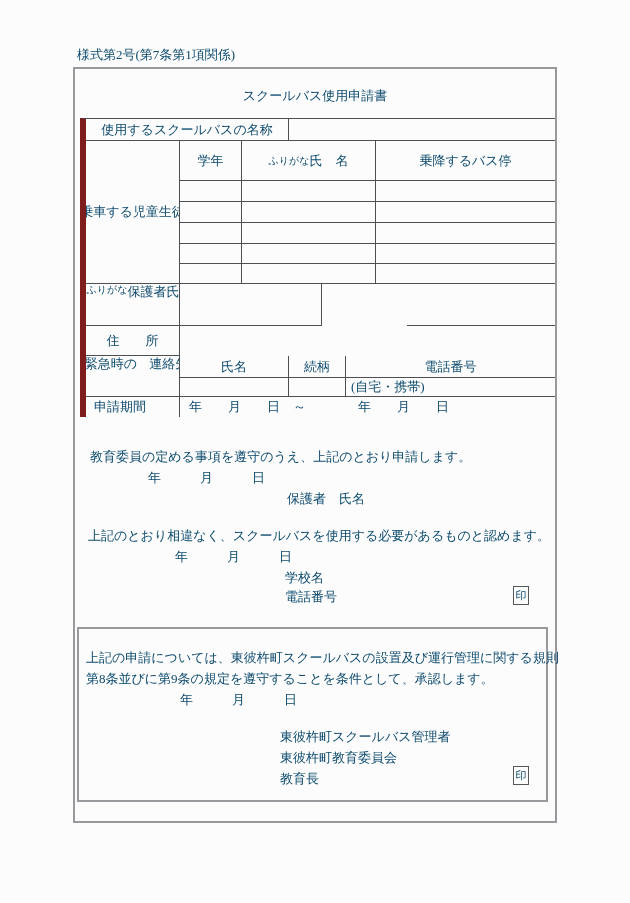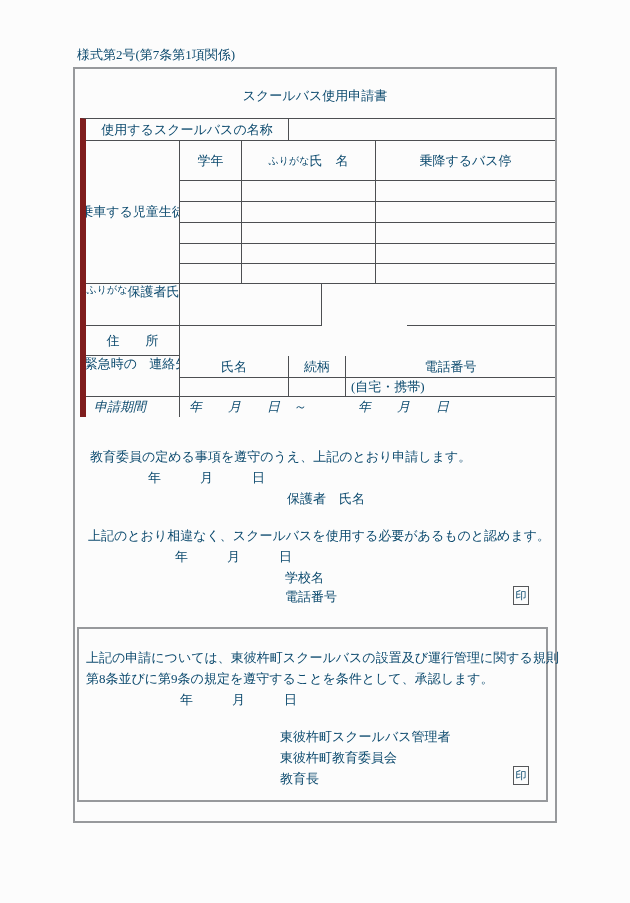--- a/index.html
+++ b/index.html
@@ -22,21 +22,21 @@
   .cell {
     box-sizing:border-box;
     border-right:1px solid #4d4f52; border-bottom:1px solid #4d4f52;
     display:flex; align-items:center; justify-content:center;
     overflow:hidden; white-space:pre; line-height:16px;
   }
   .cell.col { flex-direction:row; }
   .cell.left { justify-content:flex-start; }
   .cell.topgap { row-gap:3px; }
   .nr { border-right:none; }
-  .nb { border-bottom:none;font-style:italic; }
+  .nb { border-bottom:none; }
   .small { font-size:10px; line-height:11px; }
   .ll { align-items:flex-start; justify-content:center; }
   .seal {
     position:absolute; box-sizing:border-box; width:16px; height:19px;
     border:1px solid #55575a; display:flex; align-items:center; justify-content:center;
     font-size:11px; line-height:11px;
   }
 </style>
 </head>
 <body>

